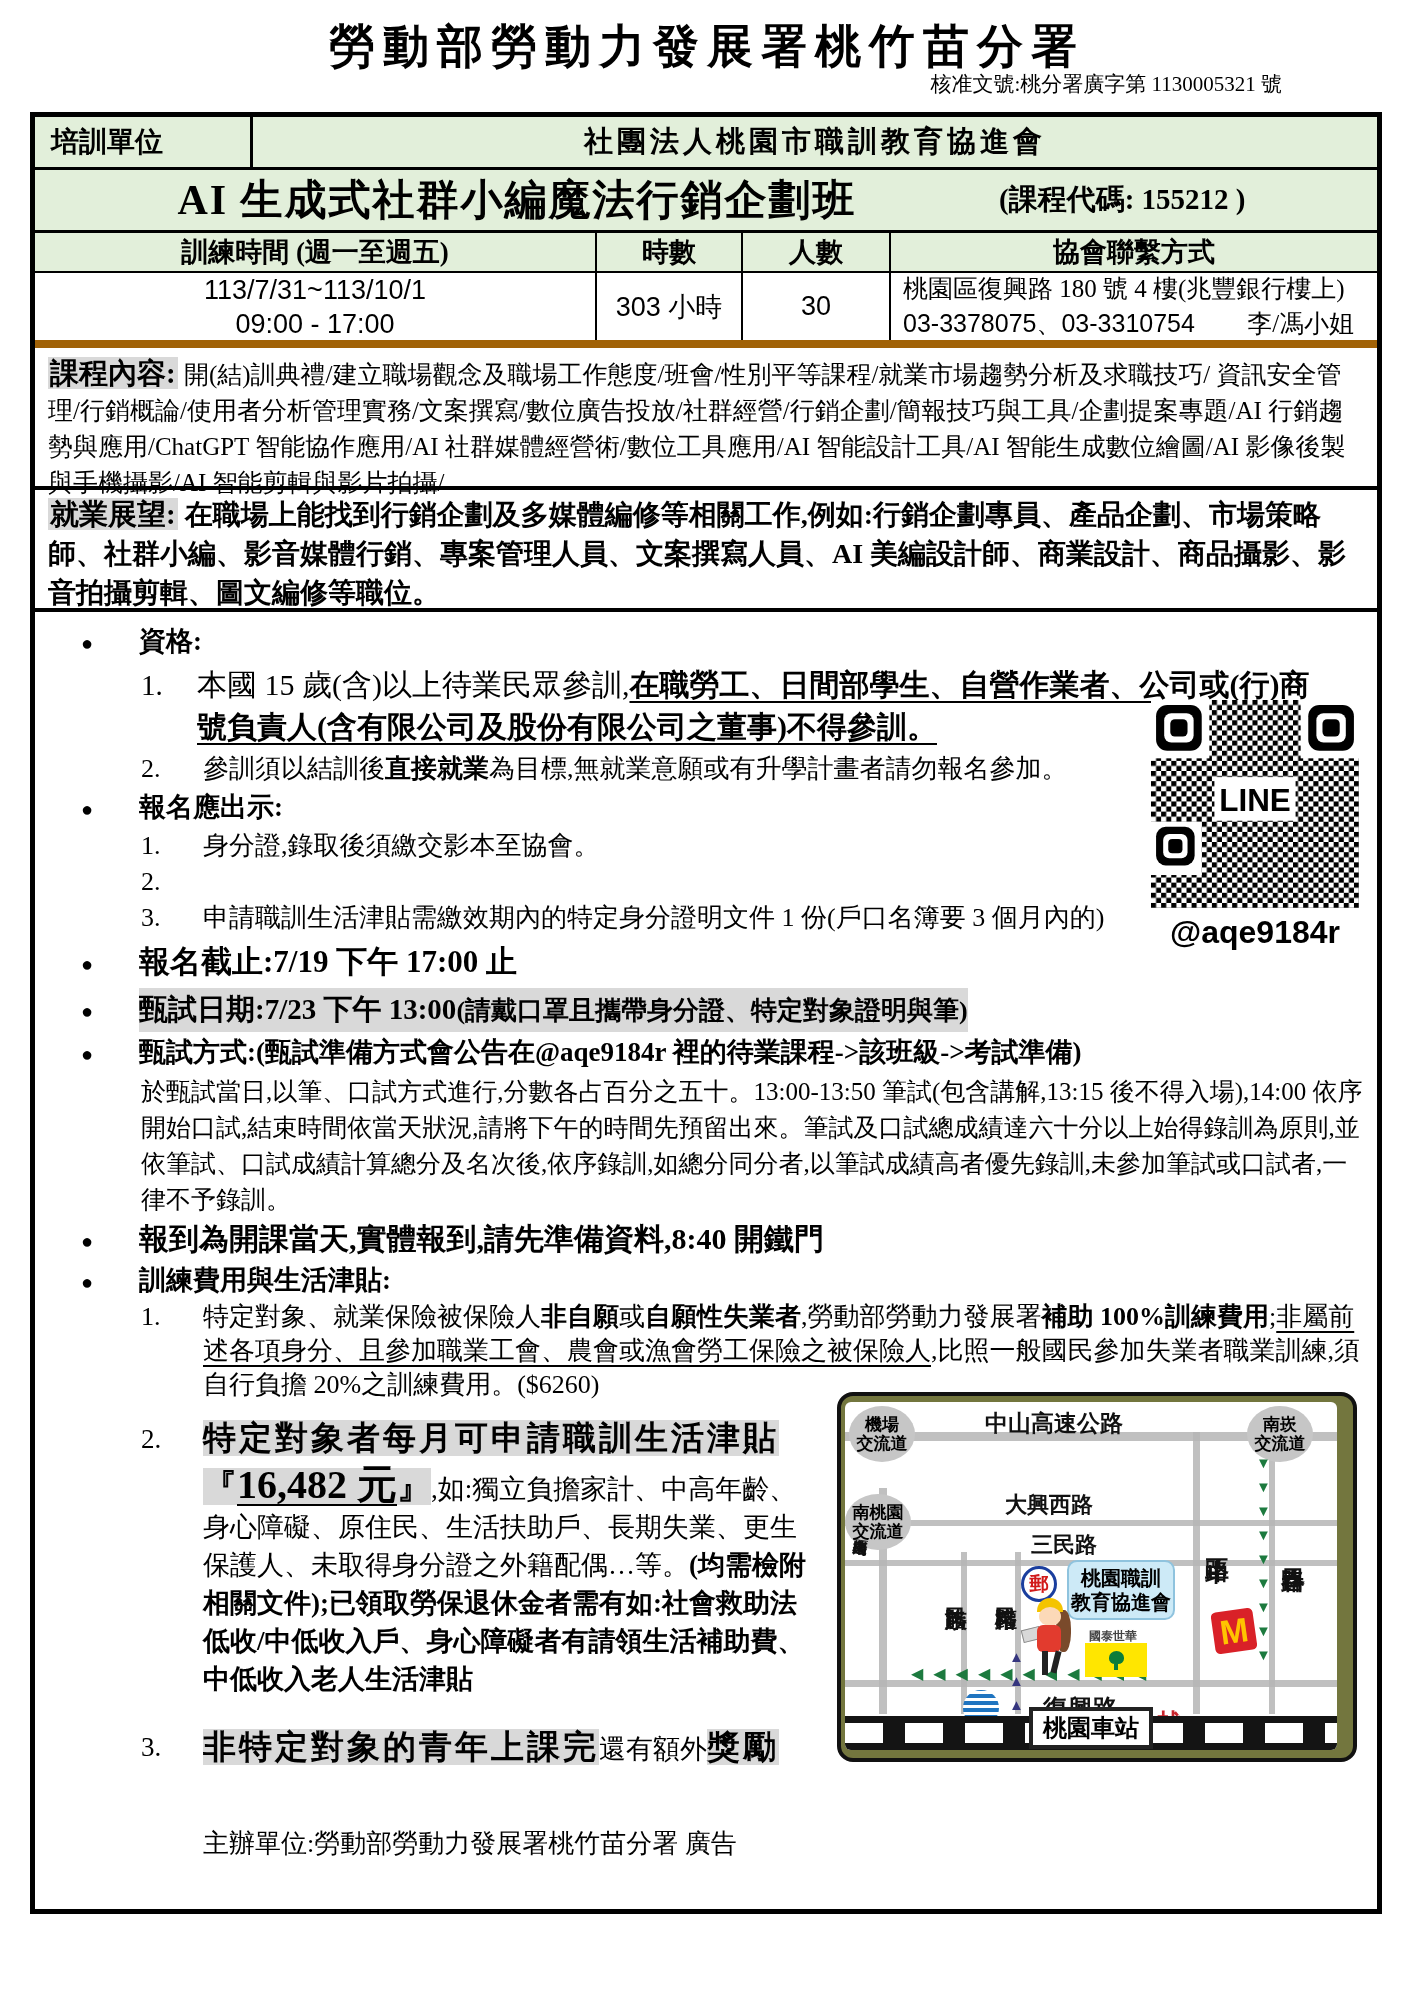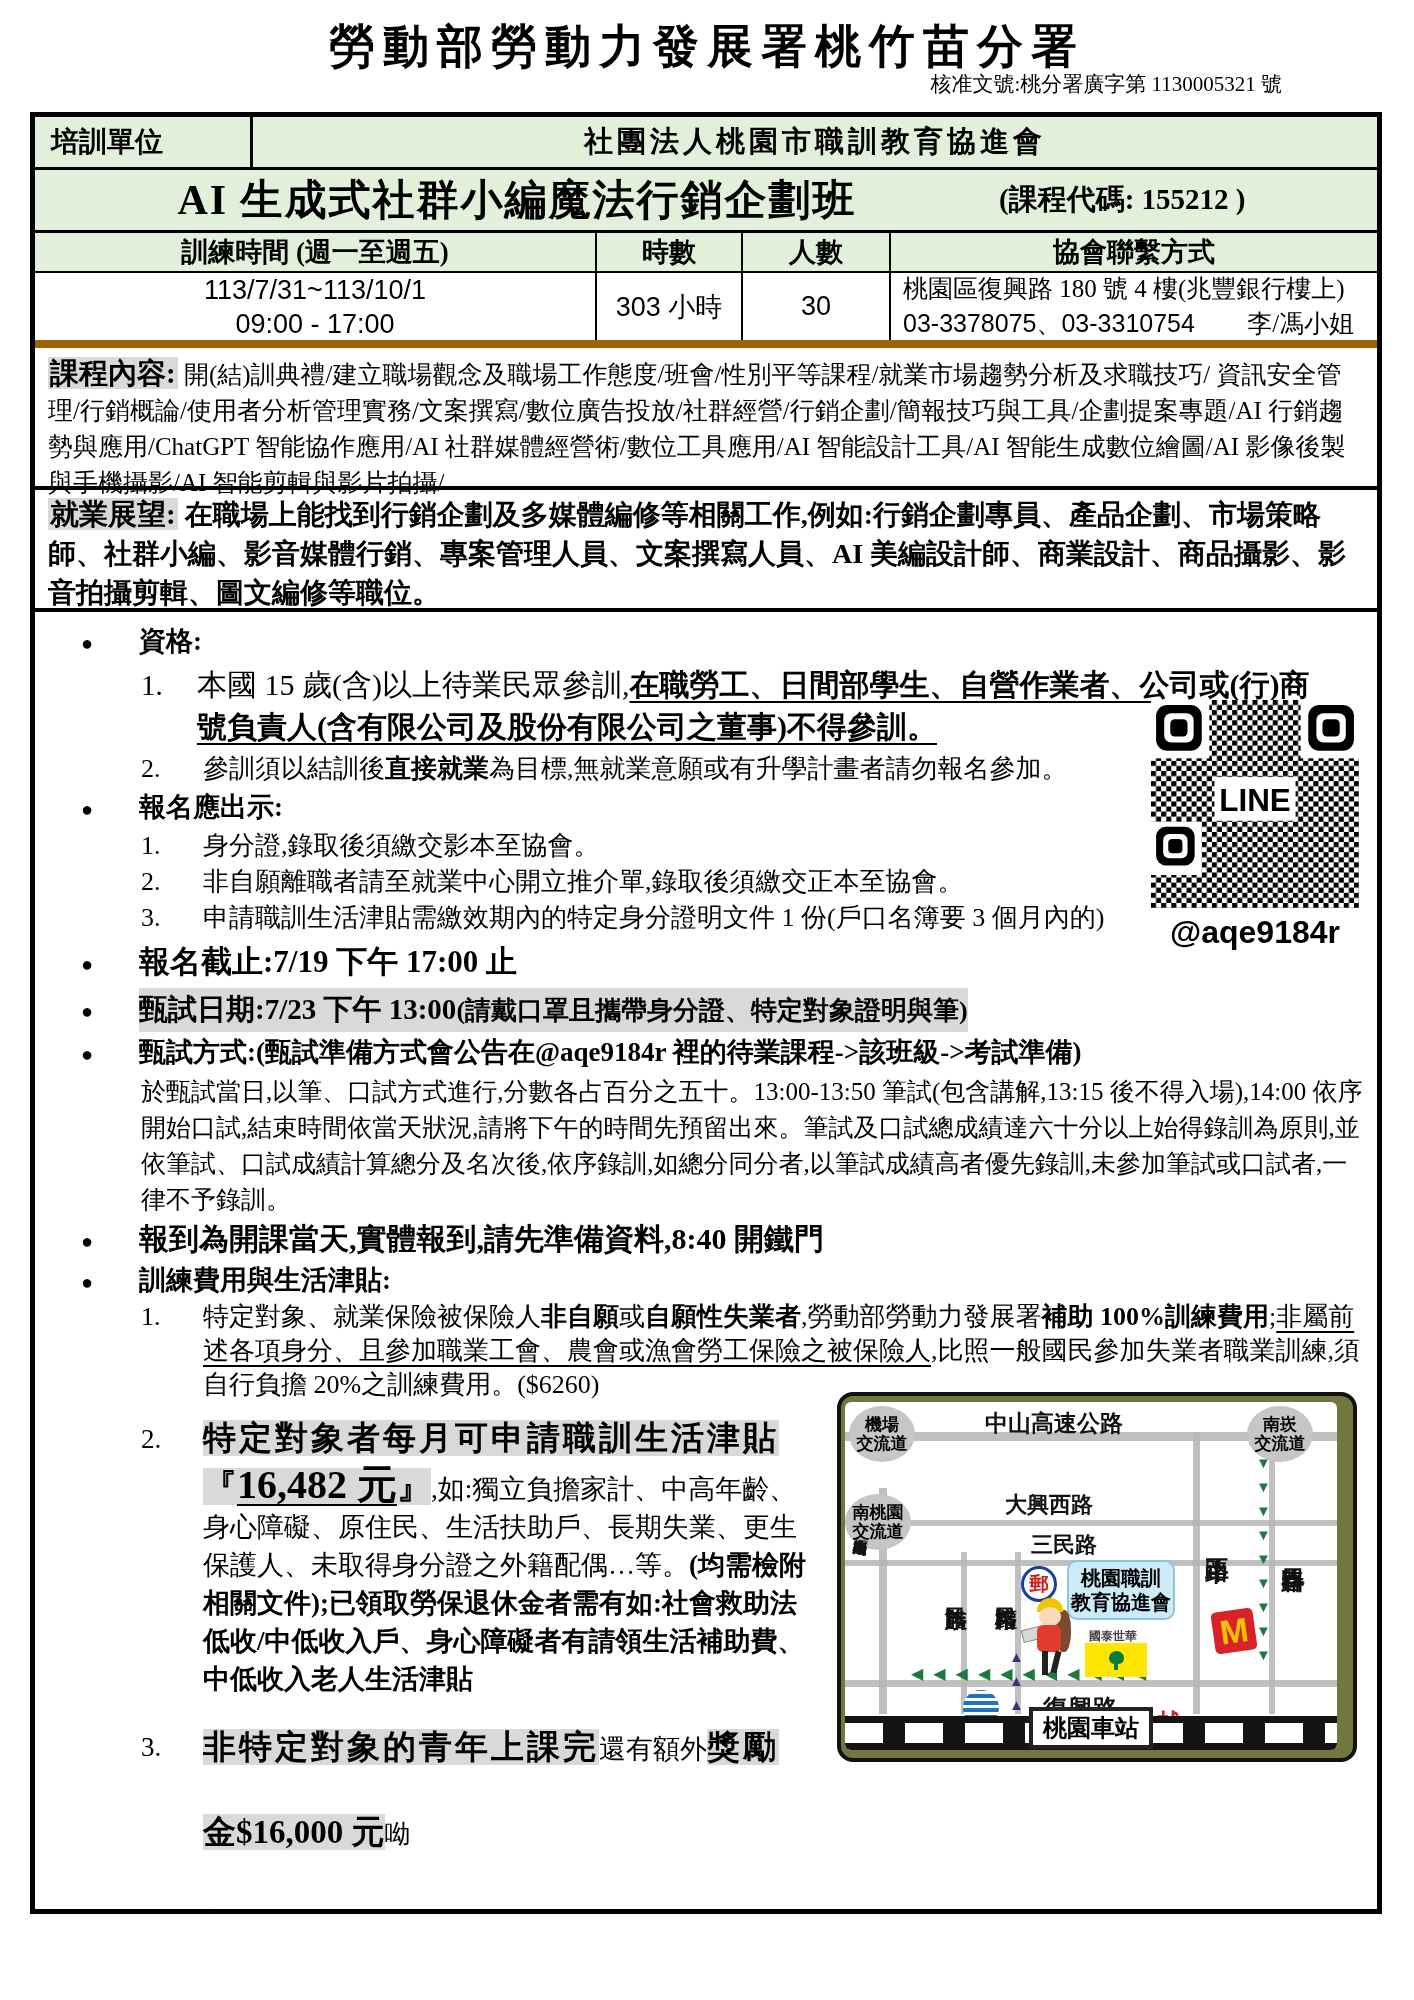--- a/index.html
+++ b/index.html
@@ -226,21 +226,20 @@
       <span class="dot">●</span>
       <span>報名應出示:</span>
     </div>
 
     <div class="nrow reg-item">
       <span class="nnum">1.</span>
       <div>身分證,錄取後須繳交影本至協會。</div>
     </div>
     <div class="nrow reg-item">
       <span class="nnum">2.</span>
-      <div>非自願離職者請至就業中心開立推介單,錄取後須繳交正本至協會。</div>
     </div>
     <div class="nrow reg-item">
       <span class="nnum">3.</span>
       <div>申請職訓生活津貼需繳效期內的特定身分證明文件 1 份(戶口名簿要 3 個月內的)</div>
     </div>
 
     <div class="brow deadline">
       <span class="dot">●</span>
       <span>報名截止:7/19 下午 17:00 止</span>
     </div>
@@ -289,23 +288,20 @@
           </div>
         </div>
 
         <div class="nrow fee3">
           <span class="nnum">3.</span>
           <div style="line-height:46px;">
             <span class="hl h3big">非特定對象的青年上課完</span><span class="mid3">還有額外</span><span class="hl h3big">獎勵</span>
           </div>
         </div>
 
-        <div class="prize-line">
-          <span class="hl">金$16,000 元</span><span class="prize-tail">呦</span>
-        </div>
 
         <div class="host-line">主辦單位:勞動部勞動力發展署桃竹苗分署  廣告</div>
       </div>
 
       <div class="map-outer">
         <div class="map-white">
 
           <div class="road-h" style="top:30px;height:9px;"></div>
           <div class="road-h" style="top:118px;height:6px;"></div>
           <div class="road-h" style="top:158px;height:6px;"></div>

